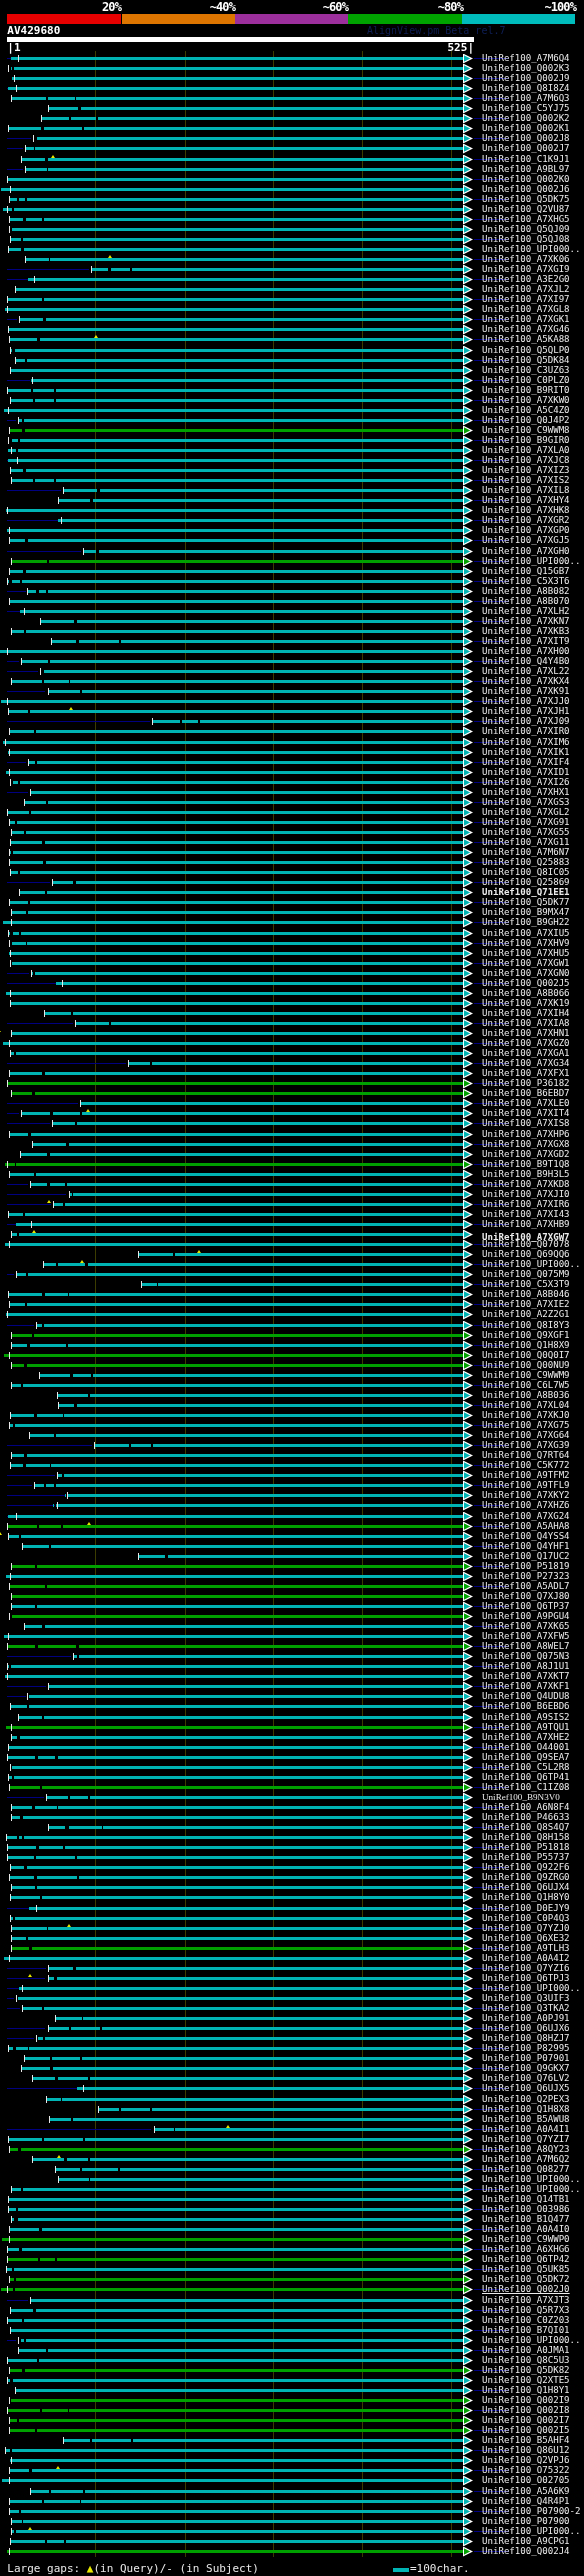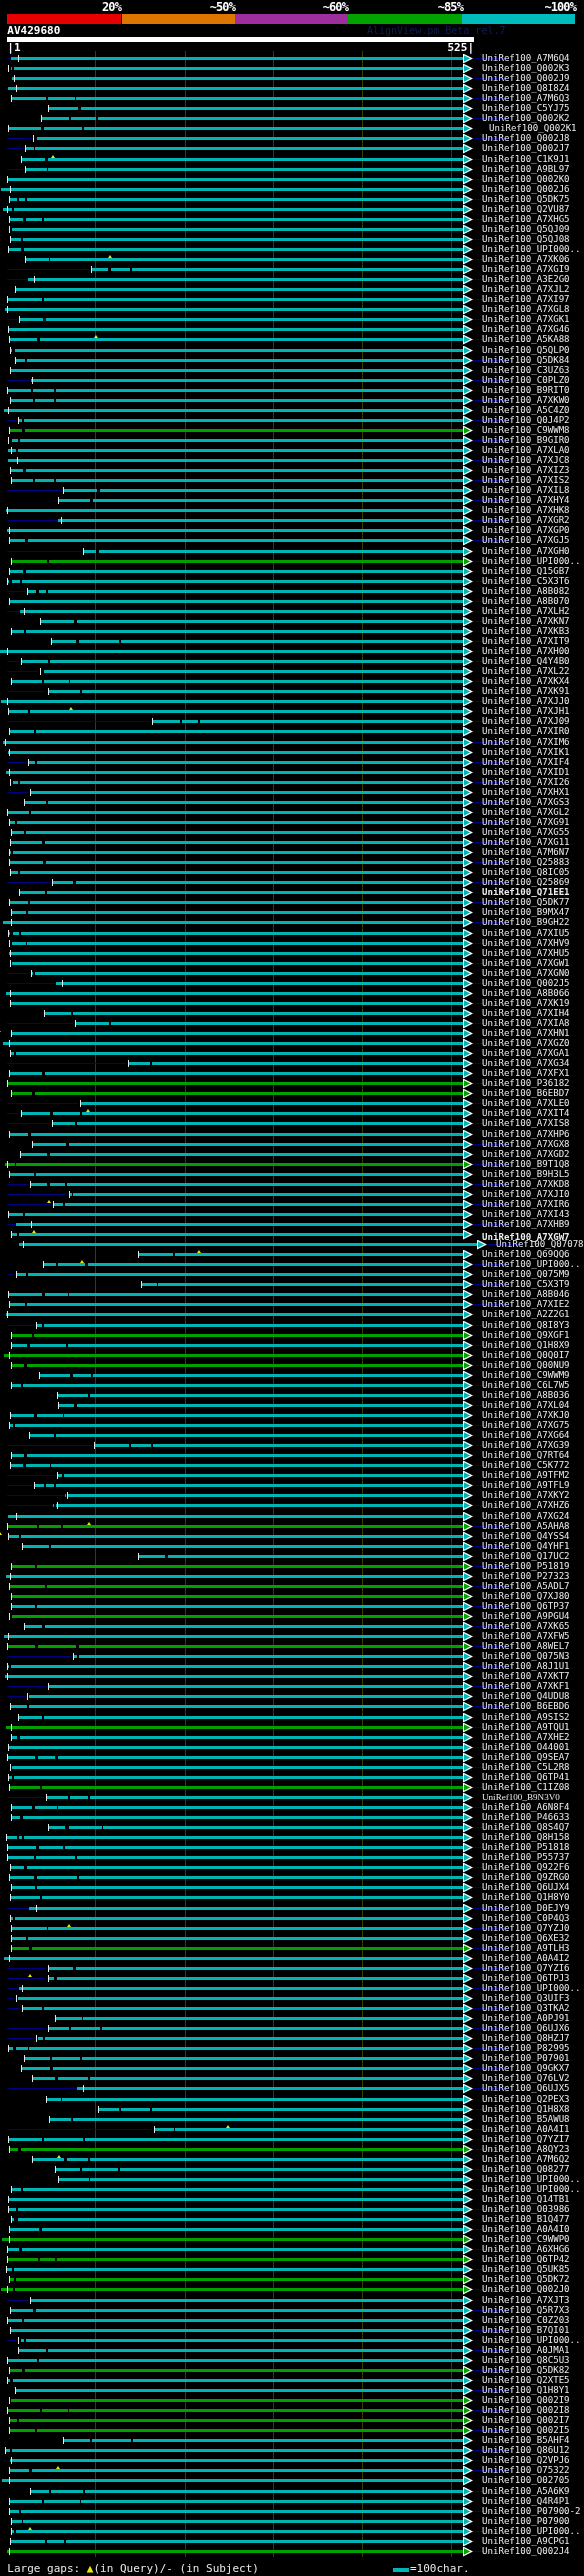--- a/index.html
+++ b/index.html
@@ -29,23 +29,23 @@
   #footer-scalebar{position:absolute;left:393px;top:2568px;width:16.4px;height:3.7px;background:#00b4b4;}
   #footer-scalebar-label{position:absolute;left:410px;top:2563px;color:#e8e8e8;font-size:11px;line-height:12px;}
   .sym-gap-query{color:#e8e800;}
 </style>
 </head>
 <body>
 
 <div id="screen">
 
   <div class="scale-label" style="left:55px;width:66px;">20%</div>
-  <div class="scale-label" style="left:169px;width:66px;">~50%</div>
+  <div class="scale-label" style="left:169px;width:66px;">~40%</div>
   <div class="scale-label" style="left:282px;width:66px;">~60%</div>
-  <div class="scale-label" style="left:397px;width:66px;">~85%</div>
+  <div class="scale-label" style="left:397px;width:66px;">~80%</div>
   <div class="scale-label" style="left:503px;width:73px;">~100%</div>
 
   <div class="scale-seg" id="seg0" style="left: 7.3px; width: 114px; background: rgb(230, 0, 0);"></div>
   <div class="scale-seg" id="seg1" style="left: 122px; width: 113px; background: rgb(221, 117, 0);"></div>
   <div class="scale-seg" id="seg2" style="left: 235px; width: 113px; background: rgb(156, 47, 156);"></div>
   <div class="scale-seg" id="seg3" style="left: 348px; width: 114px; background: rgb(0, 163, 0);"></div>
   <div class="scale-seg" id="seg4" style="left: 462px; width: 113px; background: rgb(0, 188, 188);"></div>
 
   <div id="query-id">AV429680</div>
   <div id="app-credit">AlignView.pm Beta rel.7</div>
@@ -136,21 +136,21 @@
         <div class="row-label" style="top: 0px;">UniRef100_Q002K2</div>
       </div>
       <div class="abs" style="left: 0px; top: 123px; width: 585px; height: 11px;">
         <div class="bar" style="left: 8.2px; top: 3.7px; width: 33px; height: 3.7px; background: rgb(0, 180, 180);"></div>
         <div class="bar" style="left: 44px; top: 3.7px; width: 38px; height: 3.7px; background: rgb(0, 180, 180);"></div>
         <div class="bar" style="left: 84px; top: 3.7px; width: 379px; height: 3.7px; background: rgb(0, 180, 180);"></div>
         <div class="tick" style="left: 8.2px; top: 1.8px; height: 7.3px;"></div>
         <div class="tri arrow-outer" style="left: 463px; top: 0.5px; width: 10px; height: 10px; background: rgb(255, 255, 255);">
           <div class="tri" style="left: 0.9px; top: 1.8px; width: 6.4px; height: 6.4px; background: rgb(0, 180, 180);"></div>
         </div>
-        <div class="row-label" style="top: 0px; margin-left: 7px;">UniRef100_Q002K1</div>
+        <div class="row-label" style="top: 0px;">UniRef100_Q002K1</div>
       </div>
       <div class="abs" style="left: 0px; top: 133px; width: 585px; height: 11px;">
         <div class="lead" style="left: 7.3px; top: 4.6px; width: 24px; height: 1.8px;"></div>
         <div class="bar" style="left: 33px; top: 3.7px; width: 0.9px; height: 3.7px; background: rgb(0, 180, 180);"></div>
         <div class="bar" style="left: 37px; top: 3.7px; width: 427px; height: 3.7px; background: rgb(0, 180, 180);"></div>
         <div class="tick" style="left: 33px; top: 1.8px; height: 7.3px;"></div>
         <div class="tri arrow-outer" style="left: 463px; top: 0.5px; width: 10px; height: 10px; background: rgb(255, 255, 255);">
           <div class="tri" style="left: 0.9px; top: 1.8px; width: 6.4px; height: 6.4px; background: rgb(0, 180, 180);"></div>
         </div>
         <div class="tail" style="left: 474px; top: 4.6px; width: 35px; height: 1.8px;"></div>
@@ -1260,21 +1260,21 @@
       <div class="abs" style="left: 0px; top: 1229px; width: 585px; height: 11px;">
         <div class="bar" style="left: 11px; top: 3.7px; width: 5.5px; height: 3.7px; background: rgb(0, 180, 180);"></div>
         <div class="bar" style="left: 19px; top: 3.7px; width: 444px; height: 3.7px; background: rgb(0, 180, 180);"></div>
         <div class="tick" style="left: 11px; top: 1.8px; height: 7.3px;"></div>
         <div class="gapmark" style="left: 32px; top: 0.9px;"></div>
         <div class="tri arrow-outer" style="left: 463px; top: 0.5px; width: 10px; height: 10px; background: rgb(255, 255, 255);">
           <div class="tri" style="left: 0.9px; top: 1.8px; width: 6.4px; height: 6.4px; background: rgb(0, 180, 180);"></div>
         </div>
         <div class="row-label" style="top: 3px; font-weight: bold;">UniRef100_A7XGW7</div>
       </div>
-      <div class="abs" style="left: 0px; top: 1239px; width: 541px; height: 11px; margin-left: 14px;">
+      <div class="abs" style="left: 0px; top: 1239px; width: 541px; height: 11px;">
         <div class="bar" style="left: 9.1px; top: 3.7px; width: 3.7px; height: 3.7px; background: rgb(0, 180, 180);"></div>
         <div class="bar" style="left: 14.6px; top: 3.7px; height: 3.7px; background: rgb(0, 180, 180);"></div>
         <div class="bar" style="left: 4.6px; top: 3.7px; width: 459px; height: 3.7px; background: rgb(0, 180, 180);"></div>
         <div class="tick" style="left: 9.1px; top: 1.8px; height: 7.3px;"></div>
         <div class="tri arrow-outer" style="left: 463px; top: 0.5px; width: 10px; height: 10px; background: rgb(255, 255, 255);">
           <div class="tri" style="left: 0.9px; top: 1.8px; width: 6.4px; height: 6.4px; background: rgb(0, 180, 180);"></div>
         </div>
         <div class="tail" style="left: 474px; top: 4.6px; width: 35px; height: 1.8px;"></div>
         <div class="row-label" style="top: 0px;">UniRef100_Q07078</div>
       </div>
@@ -2322,21 +2322,21 @@
       </div>
       <div class="abs" style="left: 0px; top: 2284px; width: 585px; height: 11px;">
         <div class="bar" style="left: 7.3px; top: 3.7px; height: 3.7px; background: rgb(0, 160, 0);"></div>
         <div class="bar" style="left: 0.9px; top: 3.7px; width: 12px; height: 3.7px; background: rgb(0, 160, 0);"></div>
         <div class="bar" style="left: 14.6px; top: 3.7px; width: 449px; height: 3.7px; background: rgb(0, 160, 0);"></div>
         <div class="tick" style="left: 7.3px; top: 1.8px; height: 7.3px;"></div>
         <div class="tri arrow-outer" style="left: 463px; top: 0.5px; width: 10px; height: 10px; background: rgb(255, 255, 255);">
           <div class="tri" style="left: 0.9px; top: 1.8px; width: 6.4px; height: 6.4px; background: rgb(0, 160, 0);"></div>
         </div>
         <div class="tail" style="left: 474px; top: 4.6px; width: 35px; height: 1.8px;"></div>
-        <div class="row-label" style="top: 0px;">UniRef100_Q002J0</div>
+        <div class="row-label" style="top: 0px; text-decoration: underline;">UniRef100_Q002J0</div>
       </div>
       <div class="abs" style="left: 0px; top: 2295px; width: 585px; height: 11px;">
         <div class="lead" style="left: 7.3px; top: 4.6px; width: 21px; height: 1.8px;"></div>
         <div class="bar" style="left: 30px; top: 3.7px; width: 6.4px; height: 3.7px; background: rgb(0, 180, 180);"></div>
         <div class="bar" style="left: 38px; top: 3.7px; height: 3.7px; background: rgb(0, 180, 180);"></div>
         <div class="bar" style="left: 34px; top: 3.7px; width: 429px; height: 3.7px; background: rgb(0, 180, 180);"></div>
         <div class="tick" style="left: 30px; top: 1.8px; height: 7.3px;"></div>
         <div class="tri arrow-outer" style="left: 463px; top: 0.5px; width: 10px; height: 10px; background: rgb(255, 255, 255);">
           <div class="tri" style="left: 0.9px; top: 1.8px; width: 6.4px; height: 6.4px; background: rgb(0, 180, 180);"></div>
         </div>

